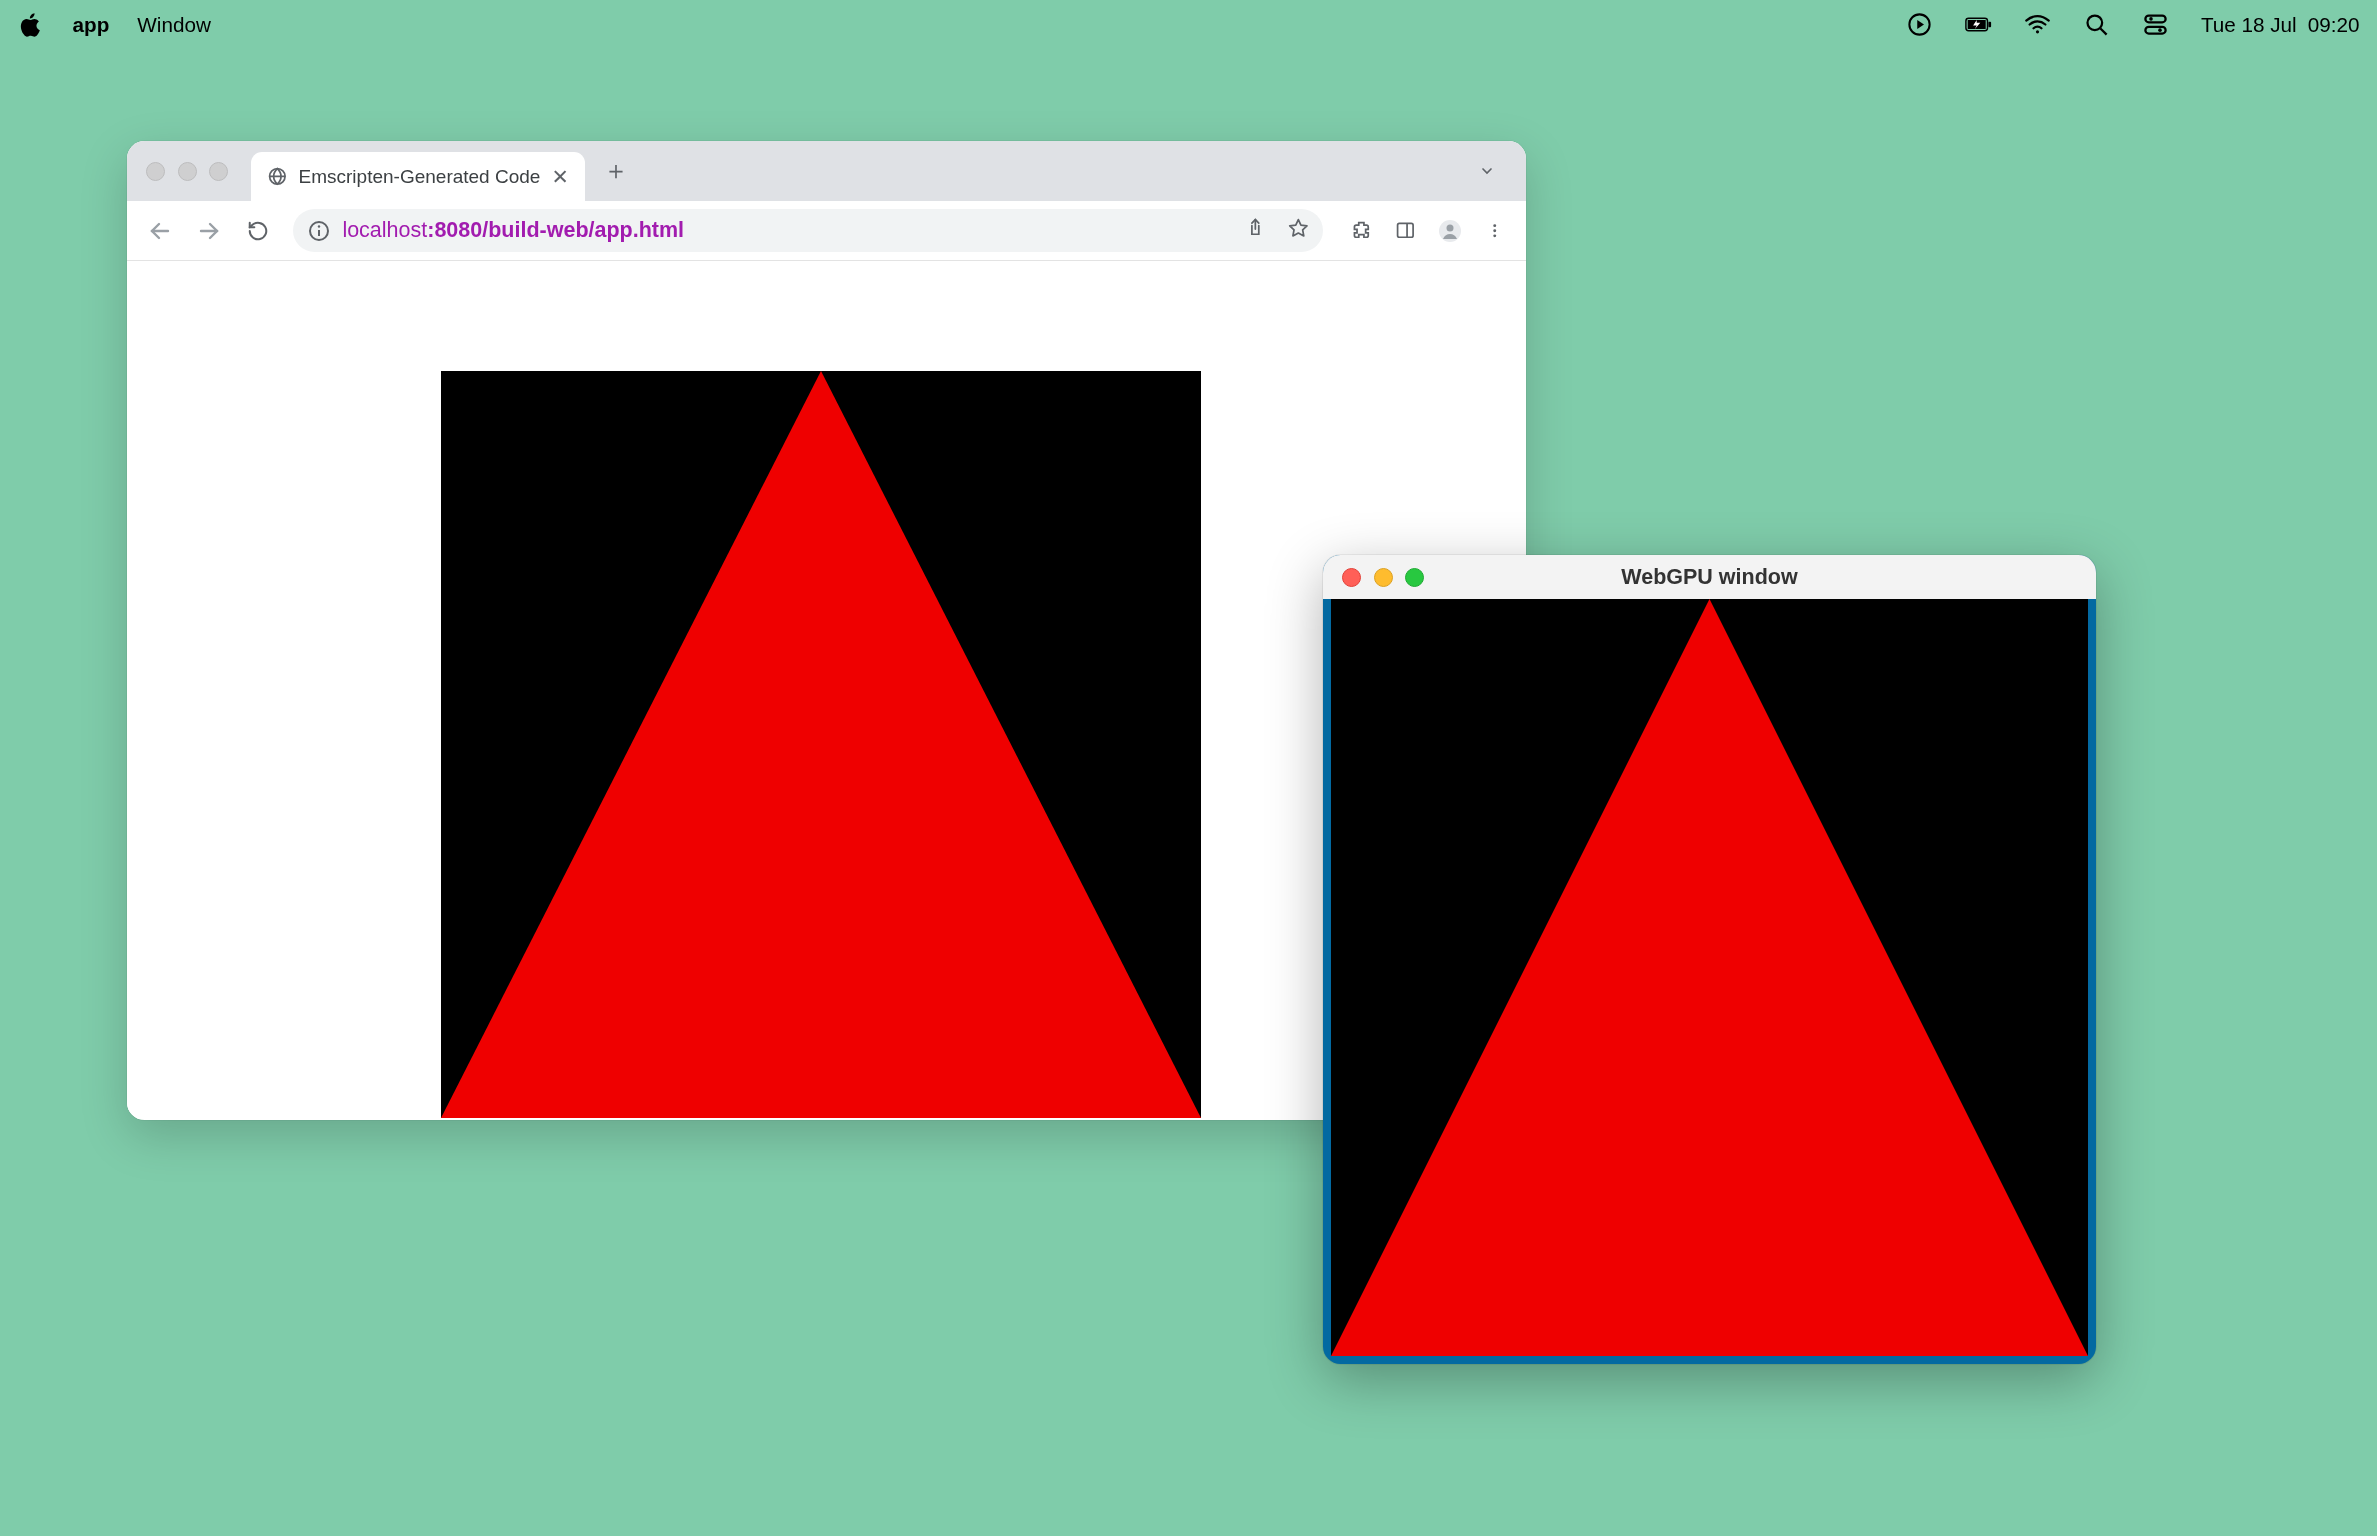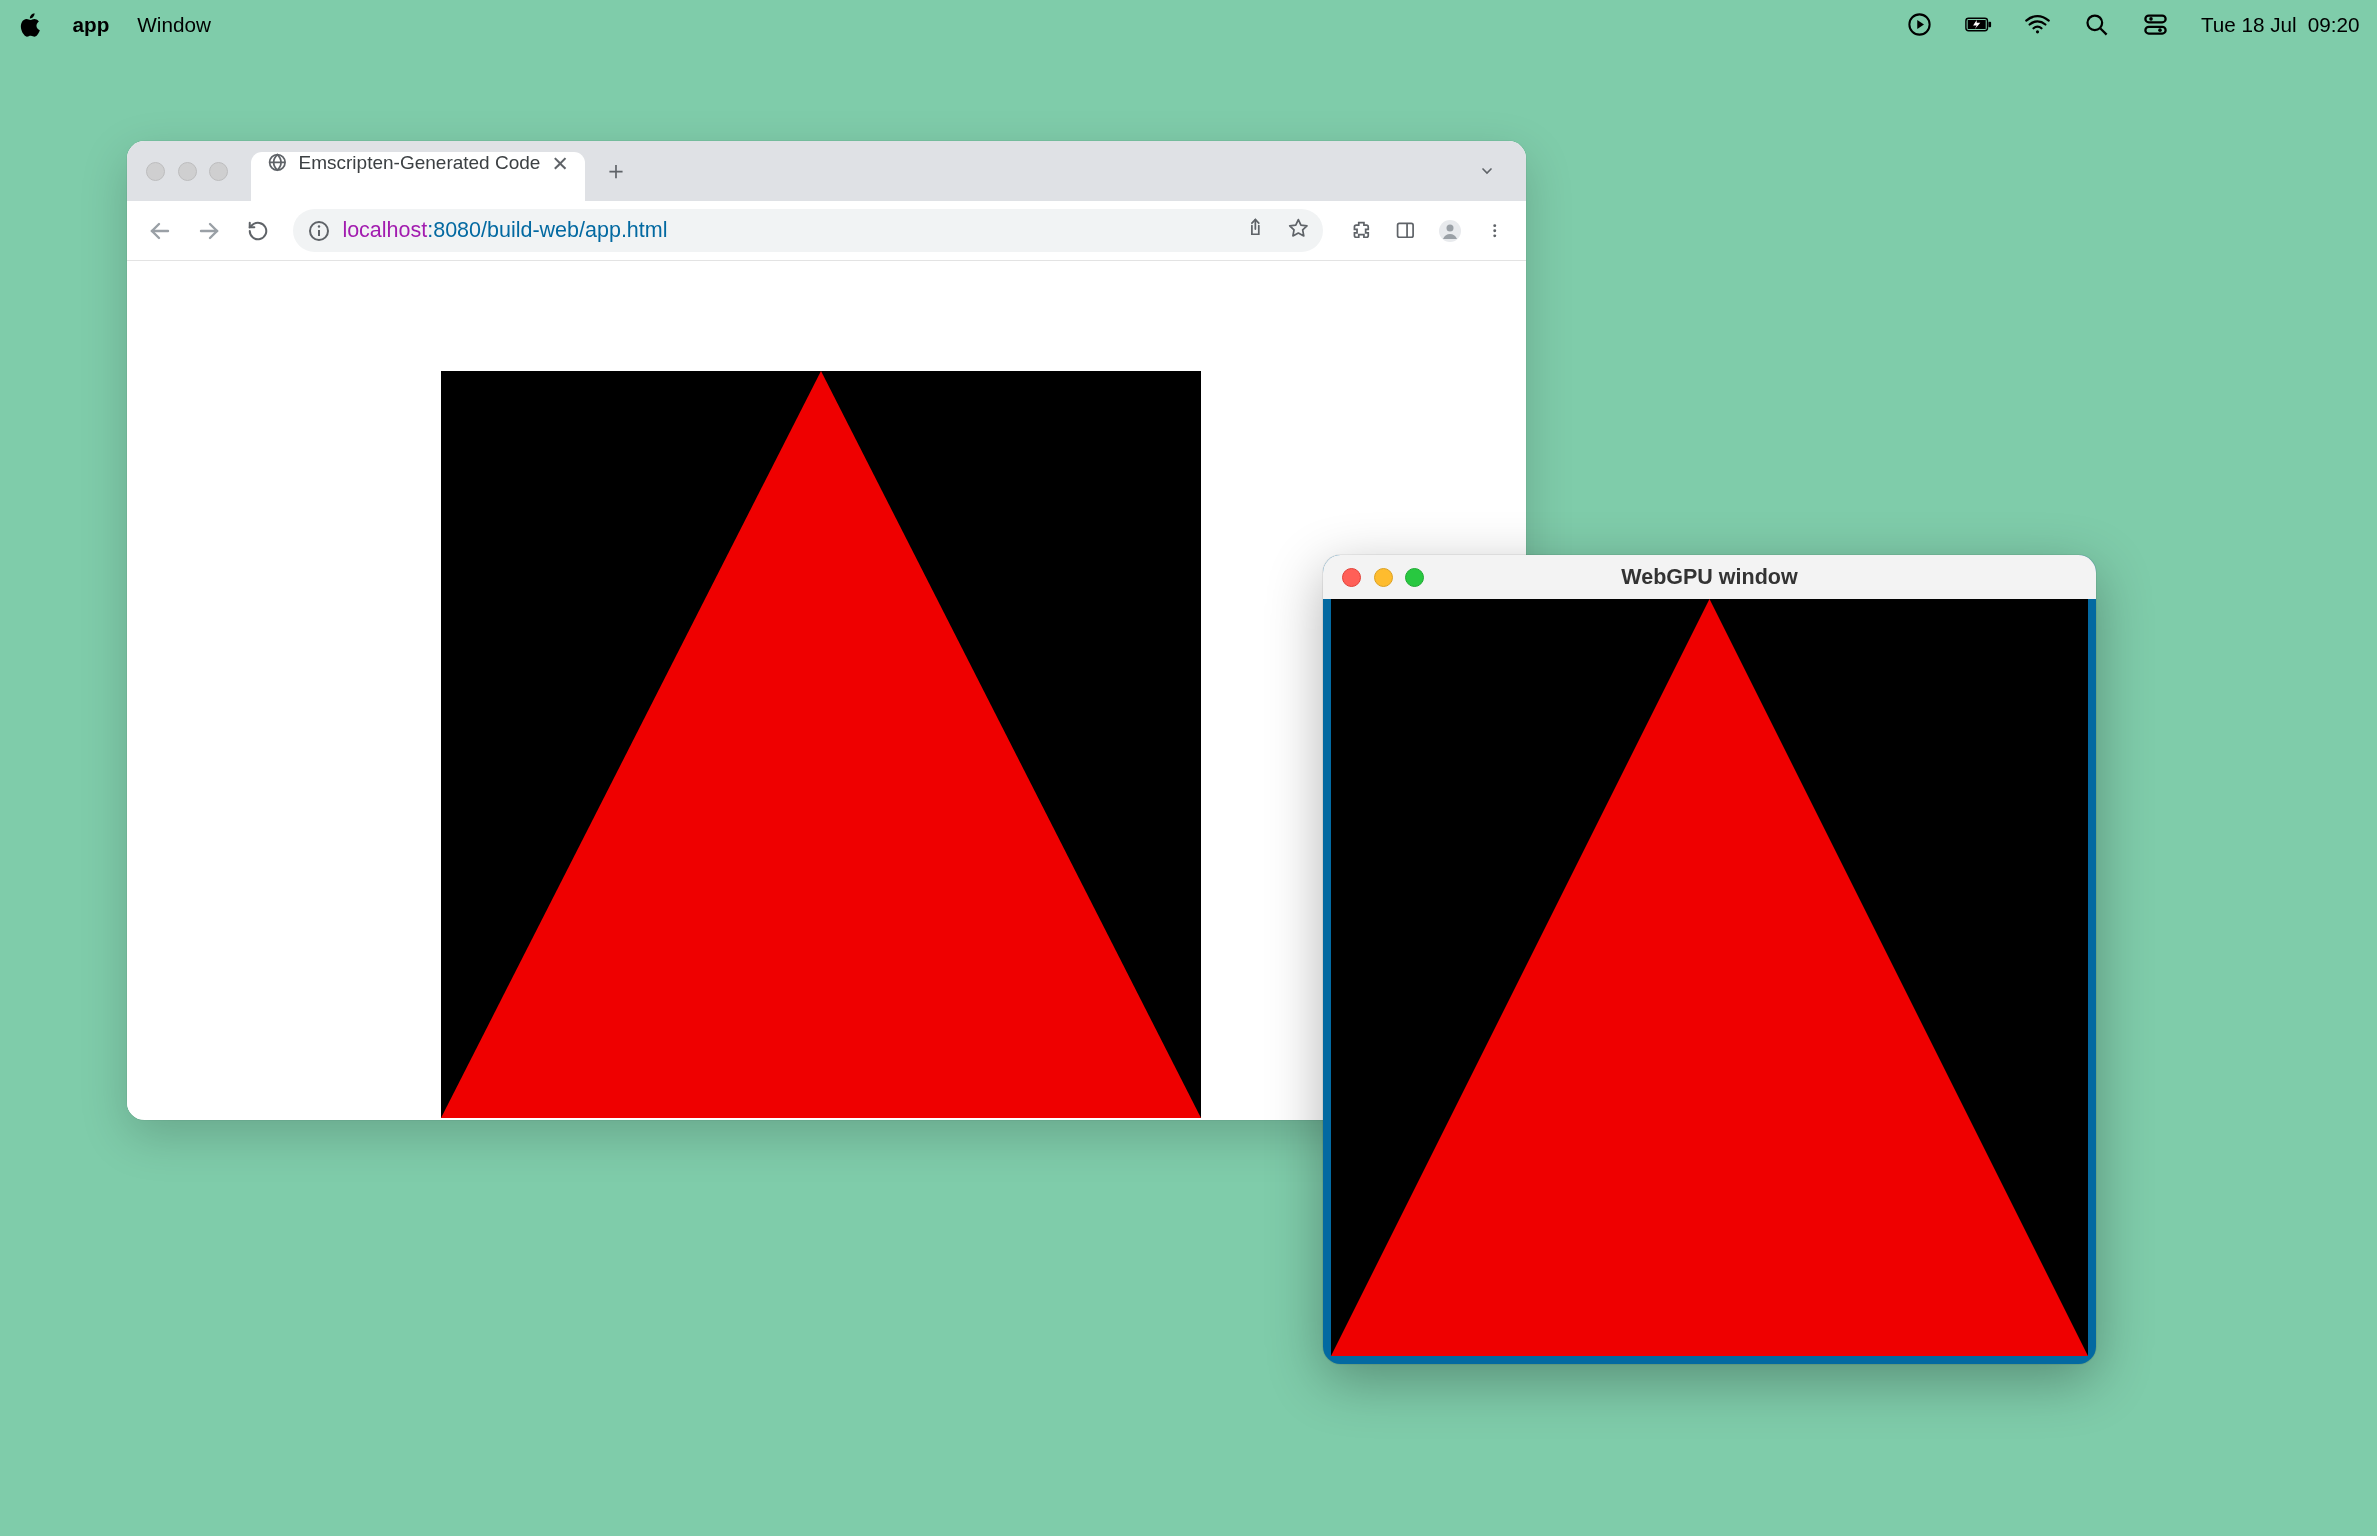--- a/index.html
+++ b/index.html
@@ -38,21 +38,21 @@
   }
   .tabstrip {
     height:60px; background:#dfe1e5;
     display:flex; align-items:flex-end; padding:0 14.3px; gap:6.4px;
   }
   .traffic { display:flex; gap:12.7px; align-self:center; margin-right:16px; margin-left:4.8px;}
   .traffic span { width:19px; height:19px; border-radius:50%; display:block; }
   .traffic.grey span { background:#cfcfd0; border:0.8px solid #bdbdbe; }
   .tab {
     height:49px; background:#fff; border-top-left-radius:11px; border-top-right-radius:11px;
-    display:flex; align-items:flex-start; gap:11px; padding:0 16px; min-width:334px;
+    display:flex; align-items:center; gap:11px; padding:0 16px; min-width:334px;
     color:#3c4043; font-size:19px;
   }
   .tab .globe { width:20.7px; height:20.7px; }
   .tab .close { margin-left:auto; font-size:20.7px; color:#5f6368; }
   .newtab {
     width:40px; height:40px; border-radius:50%;
     display:flex; align-items:center; justify-content:center;
     color:#5f6368; font-size:25.4px; align-self:center; margin-left:4.8px;
   }
   .tabs-overflow {
@@ -67,21 +67,21 @@
   }
   .nav-btn { width:41px; height:41px; border-radius:50%; display:flex; align-items:center; justify-content:center; color:#9aa0a6; }
   .nav-btn.active { color:#5f6368; }
   .omnibox {
     flex:1; height:43px; background:#f1f3f4; border-radius:21.5px;
     display:flex; align-items:center; padding:0 14.3px; gap:11px;
     color:#202124; font-size:21.5px; margin:0 6.4px;
   }
   .omnibox .info { width:24px; height:24px; }
   .omnibox .url .host { color:#a21caf; }
-  .omnibox .url .path { color:#0369a1; }
+  .omnibox .url .path { color:#a21caf;font-weight:bold; }
   .omnibox .share { margin-left:auto; color:#5f6368; }
   .omnibox .star { color:#5f6368; margin-left:11px;}
   .tool-icons { display:flex; align-items:center; gap:6.4px; margin-left:4.8px; }
   .tool-icons .tbtn { width:38px; height:38px; border-radius:50%; display:flex; align-items:center; justify-content:center; color:#5f6368; }
 
   .page {
     position:relative; width:100%; height:calc(100% - 121px);
     background:#fff; overflow:hidden;
   }
   .emsc-logo {

